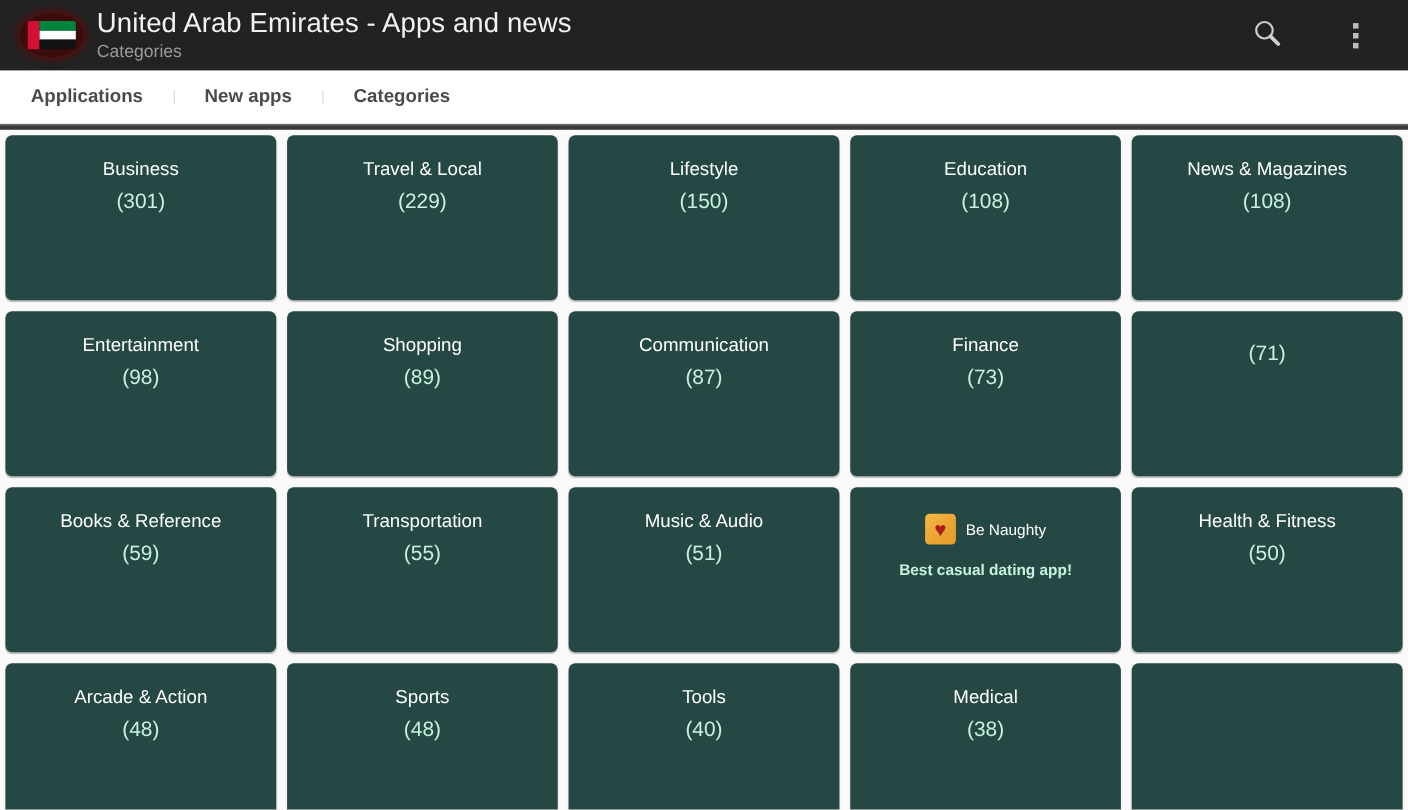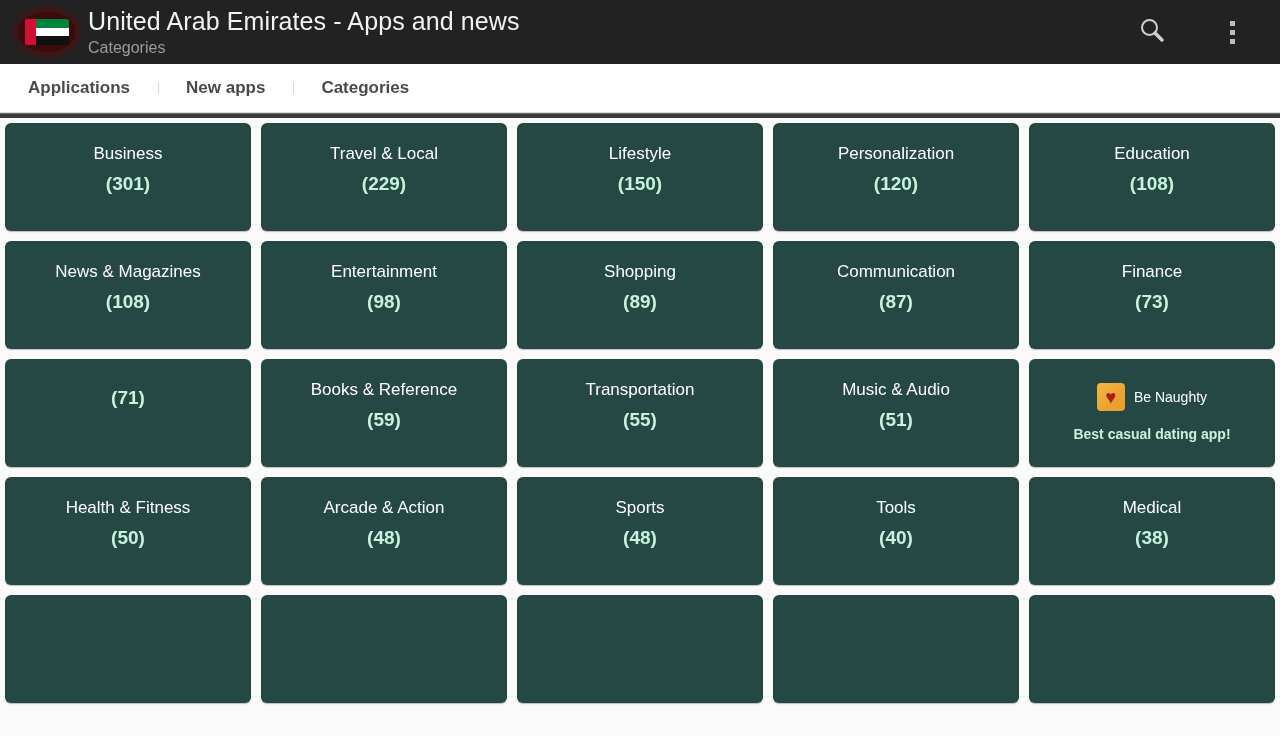--- a/index.html
+++ b/index.html
@@ -138,38 +138,38 @@
   .grid {
     padding: 5px 5px 0 5px;
     display: grid;
     grid-template-columns: repeat(5, 1fr);
     gap: 10px 10px;
   }
 
   .tile {
     background: #254845;
     border-radius: 6px;
-    height: 108px;
+    height: 150px;
     padding: 20px 10px 0 10px;
     text-align: center;
     cursor: pointer;
     box-shadow: 0 1px 1px rgba(0,0,0,0.25);
     overflow: hidden;
   }
   .tile-label {
     color: #ffffff;
     font-size: 17px;
     line-height: 22px;
     font-weight: 400;
   }
   .tile-count {
     color: #c9f2dd;
     font-size: 19px;
     line-height: 26px;
-    font-weight: 700;
+    font-weight: 400;
     margin-top: 6px;
   }
 
   
   .tile.ad { padding-top: 24px; }
   .ad-head {
     display: flex;
     align-items: center;
     justify-content: center;
     gap: 9px;
@@ -258,24 +258,20 @@
   </div>
   <div class="tile">
     <div class="tile-label">Travel &amp; Local</div>
     <div class="tile-count">(229)</div>
   </div>
   <div class="tile">
     <div class="tile-label">Lifestyle</div>
     <div class="tile-count">(150)</div>
   </div>
   <div class="tile">
-    <div class="tile-label">Personalization</div>
-    <div class="tile-count">(120)</div>
-  </div>
-  <div class="tile">
     <div class="tile-label">Education</div>
     <div class="tile-count">(108)</div>
   </div>
 
   <div class="tile">
     <div class="tile-label">News &amp; Magazines</div>
     <div class="tile-count">(108)</div>
   </div>
   <div class="tile">
     <div class="tile-label">Entertainment</div>

